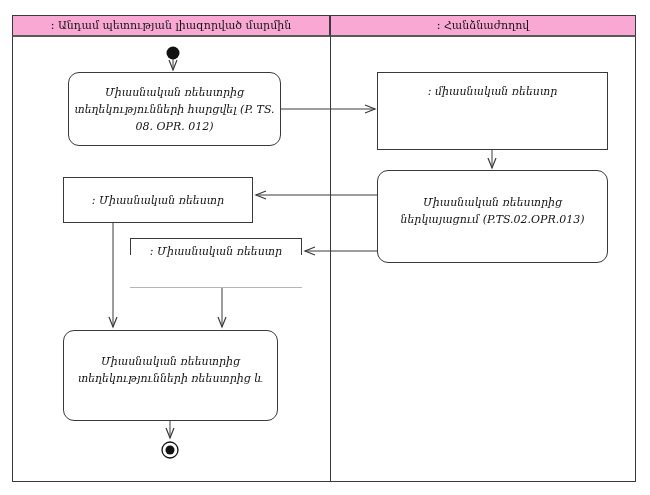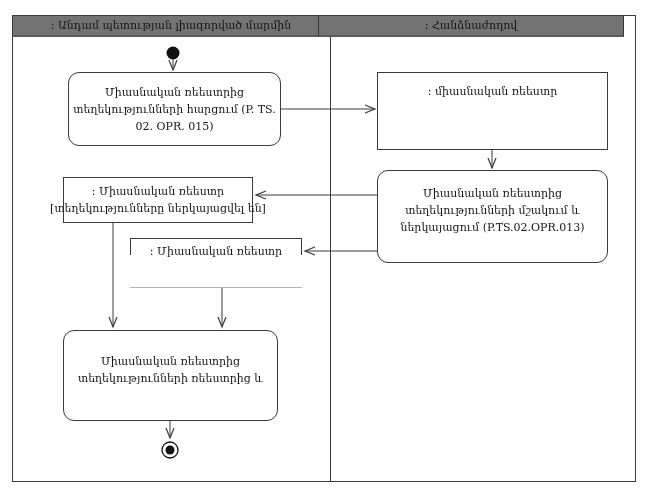--- a/index.html
+++ b/index.html
@@ -9,34 +9,34 @@
     color:#151515;overflow:hidden;
   }
   .frame{
     position:absolute;left:12px;top:15px;width:624px;height:467px;
     border:1px solid #3a3a3a;box-sizing:border-box;background:#ffffff;
   }
   .lane-header{
     position:absolute;top:15px;height:22px;box-sizing:border-box;
     border:1px solid #3a3a3a;border-bottom:2px solid #5a5a5a;
     display:flex;align-items:center;justify-content:center;
-    font-size:11px;background:#737373;
+    font-size:11px;background:#f9a8d4;
   }
   .lane-header.left{left:12px;width:318px;}
-  .lane-header.right{left:318px;width:306px;}
+  .lane-header.right{left:330px;width:306px;}
   .lane-divider{
     position:absolute;left:330px;top:37px;width:1px;height:445px;background:#3a3a3a;
   }
   .node{
     position:absolute;box-sizing:border-box;background:#ffffff;
     border:1px solid #3a3a3a;font-size:11px;line-height:17px;text-align:center;
     display:flex;flex-direction:column;justify-content:center;align-items:center;
   }
   .node.action{border-radius:11px;}
-  .node .ln{display:block;white-space:nowrap;}
+  .node .ln{display:block;white-space:nowrap;font-style:italic;}
   
   #n-action1{left:68px;top:72px;width:213px;height:74px;}
   #n-action2{left:377px;top:170px;width:231px;height:93px;padding-bottom:12px;}
   #n-action3{left:63px;top:330px;width:215px;height:91px;padding-bottom:12px;}
   
   #n-obj1{left:377px;top:72px;width:231px;height:78px;justify-content:flex-start;padding-top:10px;}
   #n-obj2{left:63px;top:177px;width:190px;height:46px;}
   
   #n-obj3{
     left:130px;top:238px;width:172px;height:50px;
@@ -87,37 +87,35 @@
 
     <line x1="170" y1="421" x2="170" y2="438" stroke="#3a3a3a" stroke-width="1" marker-end="url(#arrow)"></line>
     <g>
       <circle cx="170" cy="450" r="8" fill="#ffffff" stroke="#111111" stroke-width="1.3"></circle>
       <circle cx="170" cy="450" r="4.5" fill="#111111"></circle>
     </g>
   </svg>
 
   <div class="node action" id="n-action1">
     <span class="ln">Միասնական ռեեստրից</span>
-    <span class="ln">տեղեկությունների հարցում (P. TS.</span>
-    <span class="ln">02. OPR. 015)</span>
+    <span class="ln">տեղեկությունների հարցվել (P. TS.</span>
+    <span class="ln">08. OPR. 012)</span>
   </div>
 
   <div class="node" id="n-obj1">
     <span class="ln">: միասնական ռեեստր</span>
   </div>
 
   <div class="node action" id="n-action2">
     <span class="ln">Միասնական ռեեստրից</span>
-    <span class="ln">տեղեկությունների մշակում և</span>
     <span class="ln">ներկայացում (P.TS.02.OPR.013)</span>
   </div>
 
   <div class="node" id="n-obj2">
     <span class="ln">: Միասնական ռեեստր</span>
-    <span class="ln">[տեղեկությունները ներկայացվել են]</span>
   </div>
 
   <div class="node" id="n-obj3">
     <span class="stub l"></span>
     <span class="stub r"></span>
     <span class="ln">: Միասնական ռեեստր</span>
   </div>
 
   <div class="node action" id="n-action3">
     <span class="ln">Միասնական ռեեստրից</span>

